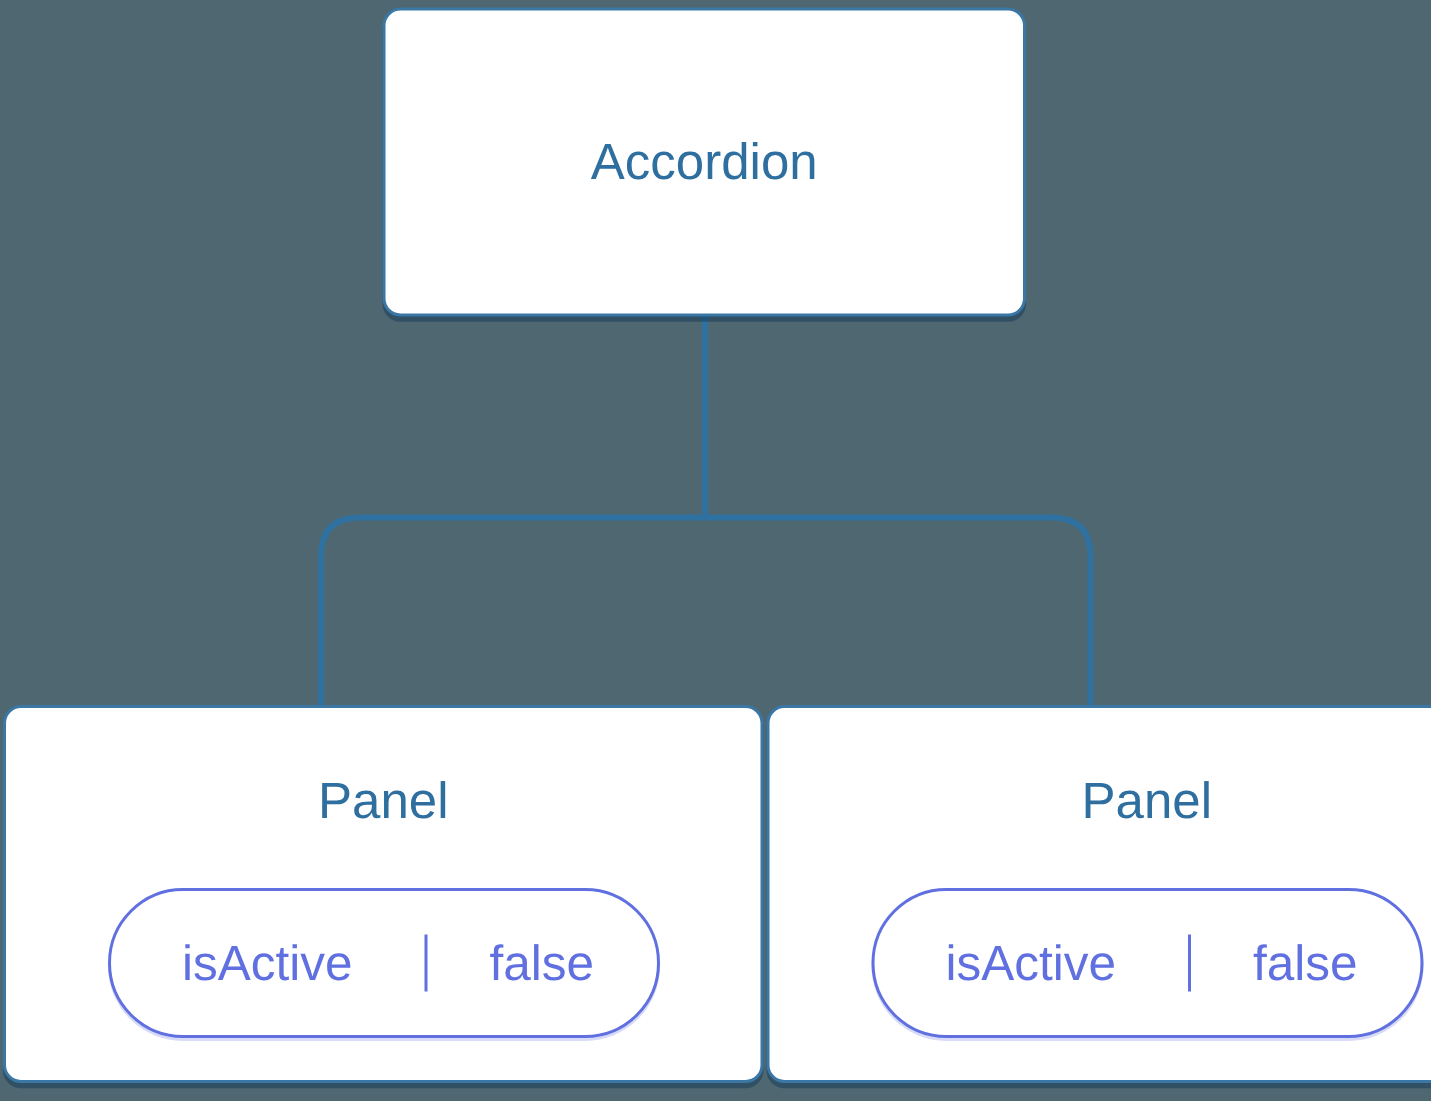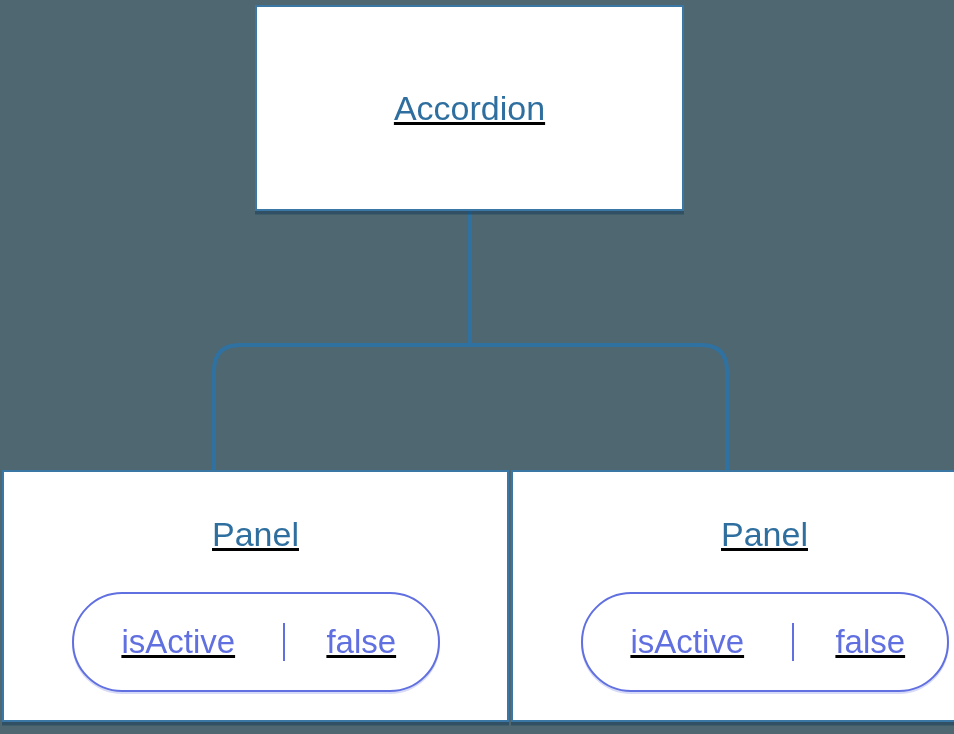--- a/index.html
+++ b/index.html
@@ -30,26 +30,25 @@
   }
   .connectors path {
     fill: none;
     stroke: var(--connector);
     stroke-width: 4;
   }
   .node {
     position: absolute;
     background: var(--node-bg);
     border: 2.5px solid var(--node-border);
-    border-radius: 0;
+    border-radius: 12px;
     box-shadow: 0 3.5px 0 var(--node-shadow);
     display: flex;
     flex-direction: column;
     align-items: center;
-    text-decoration: underline;
   }
   .node-root {
     left: 255px; top: 5px;
     width: 429px; height: 206px;
     justify-content: center;
   }
   .node-panel {
     top: 470px;
     width: 507px; height: 252px;
   }

